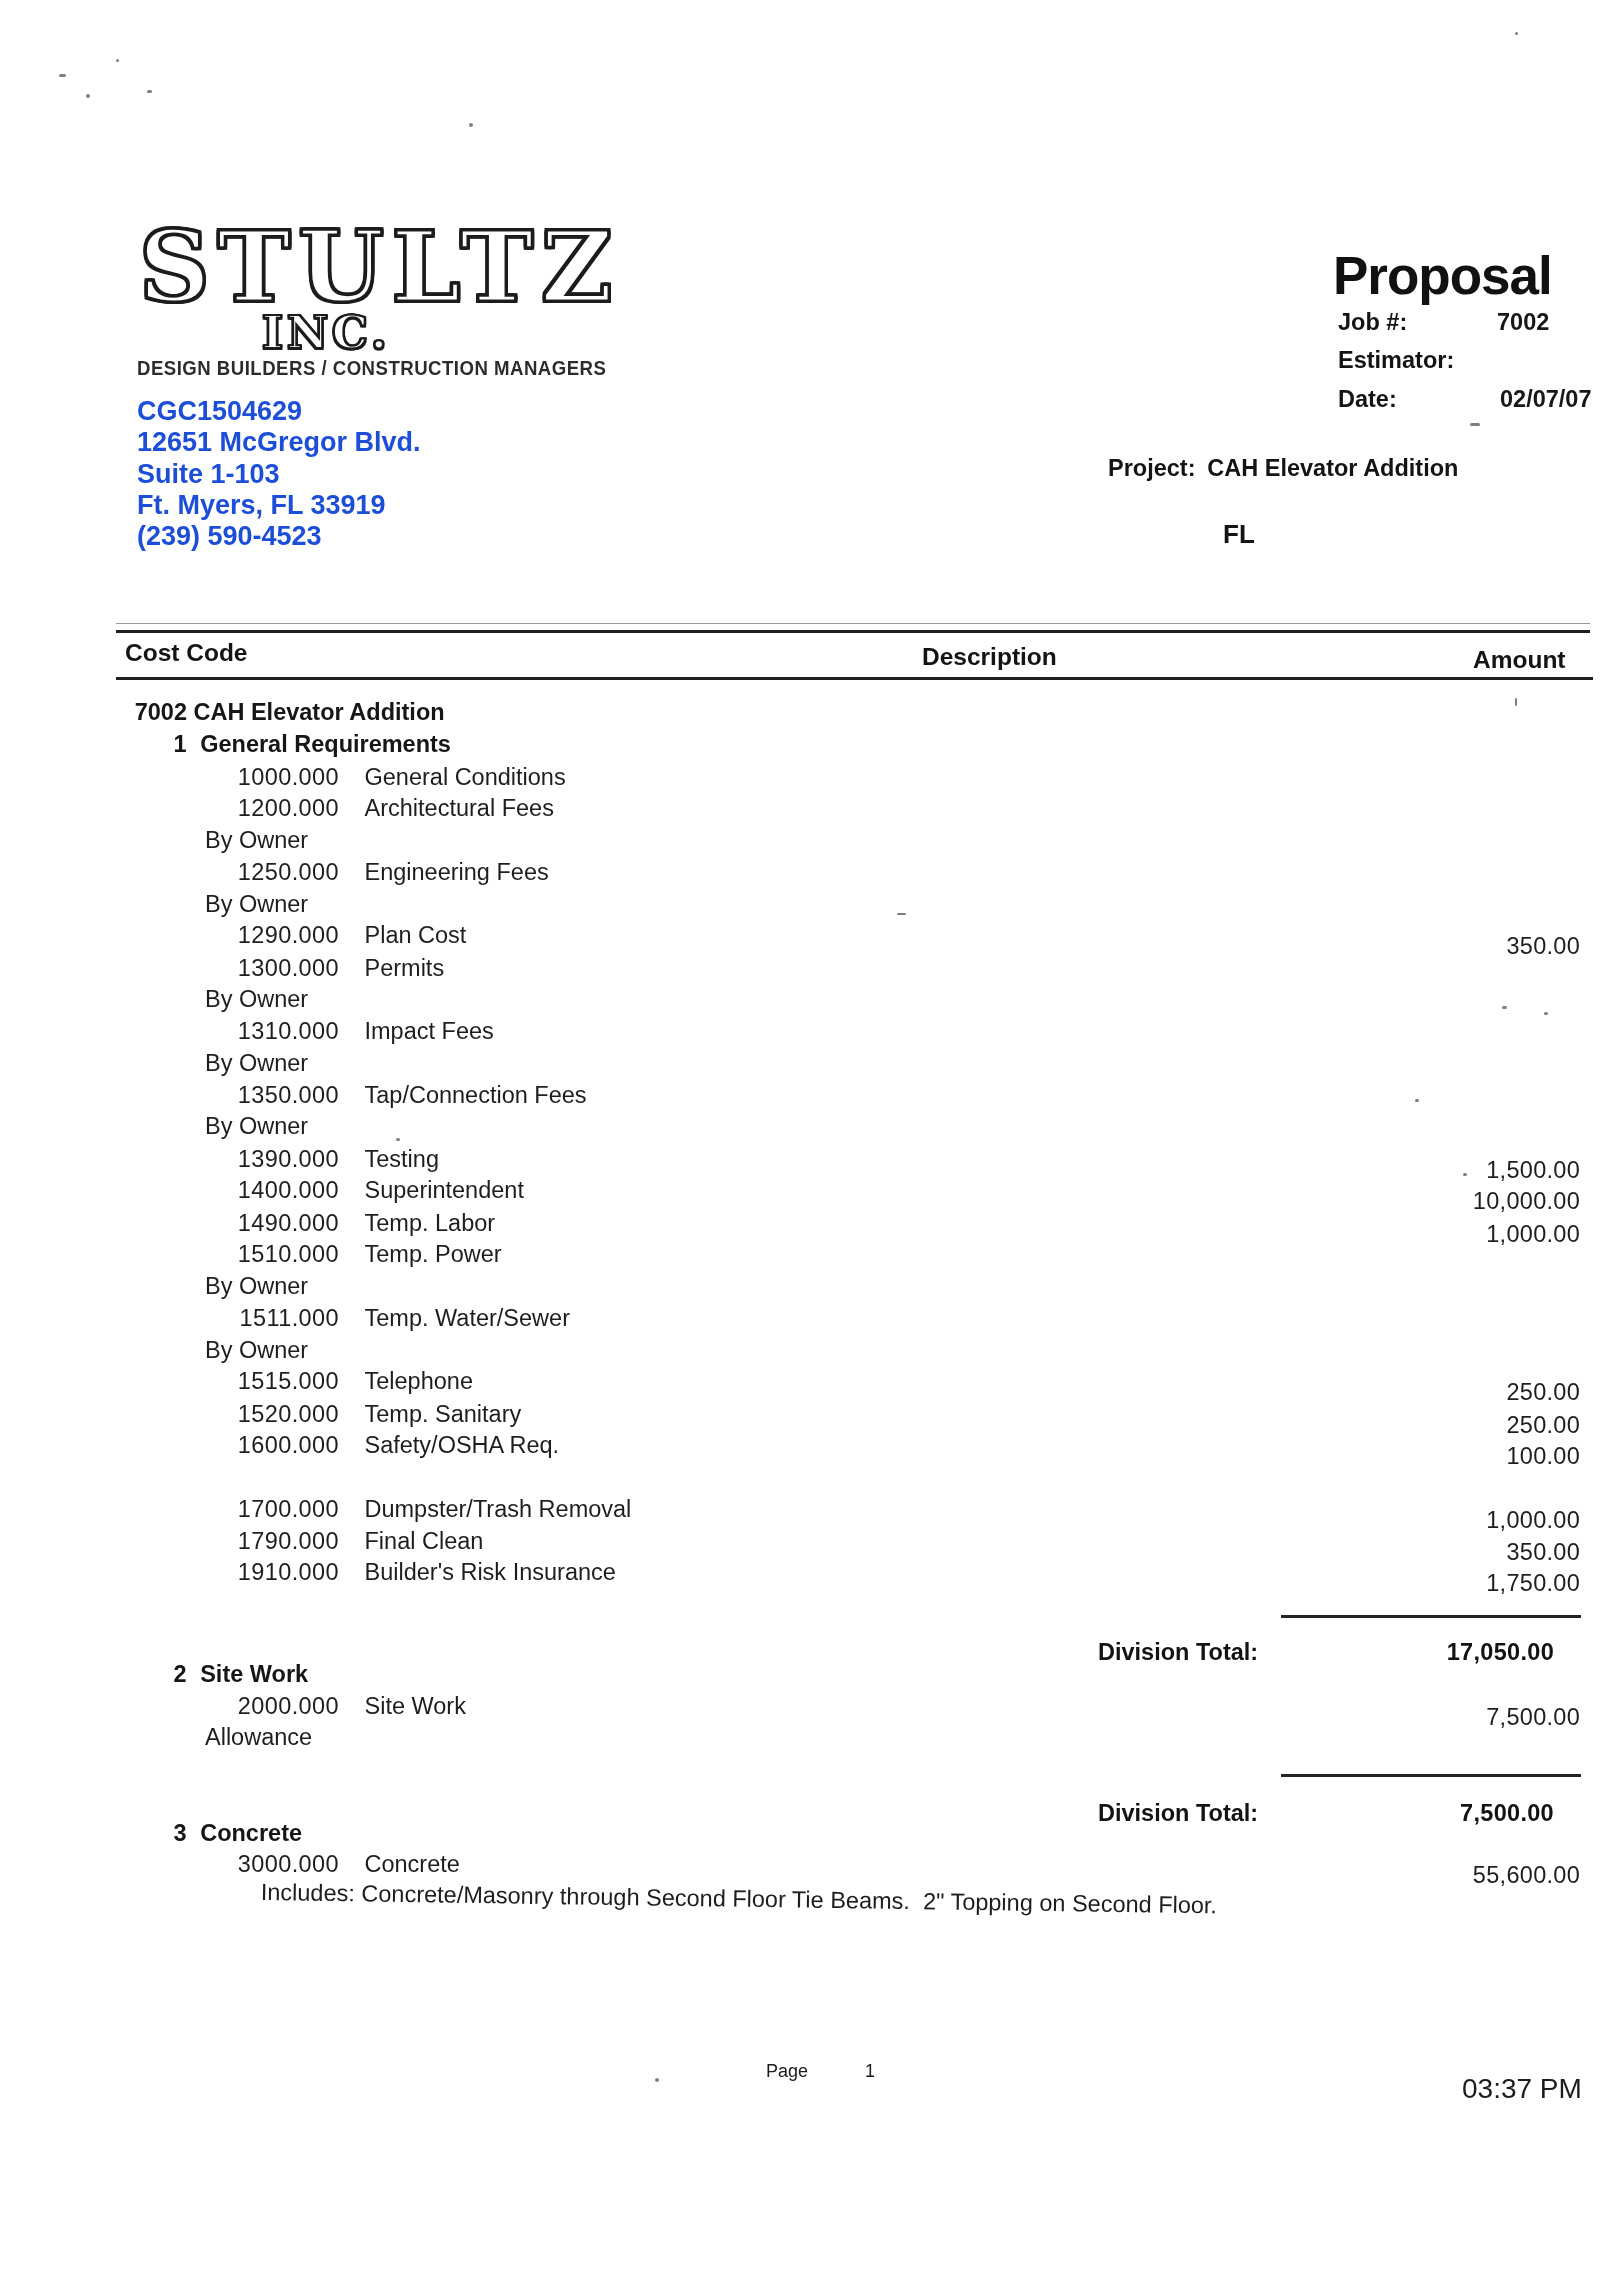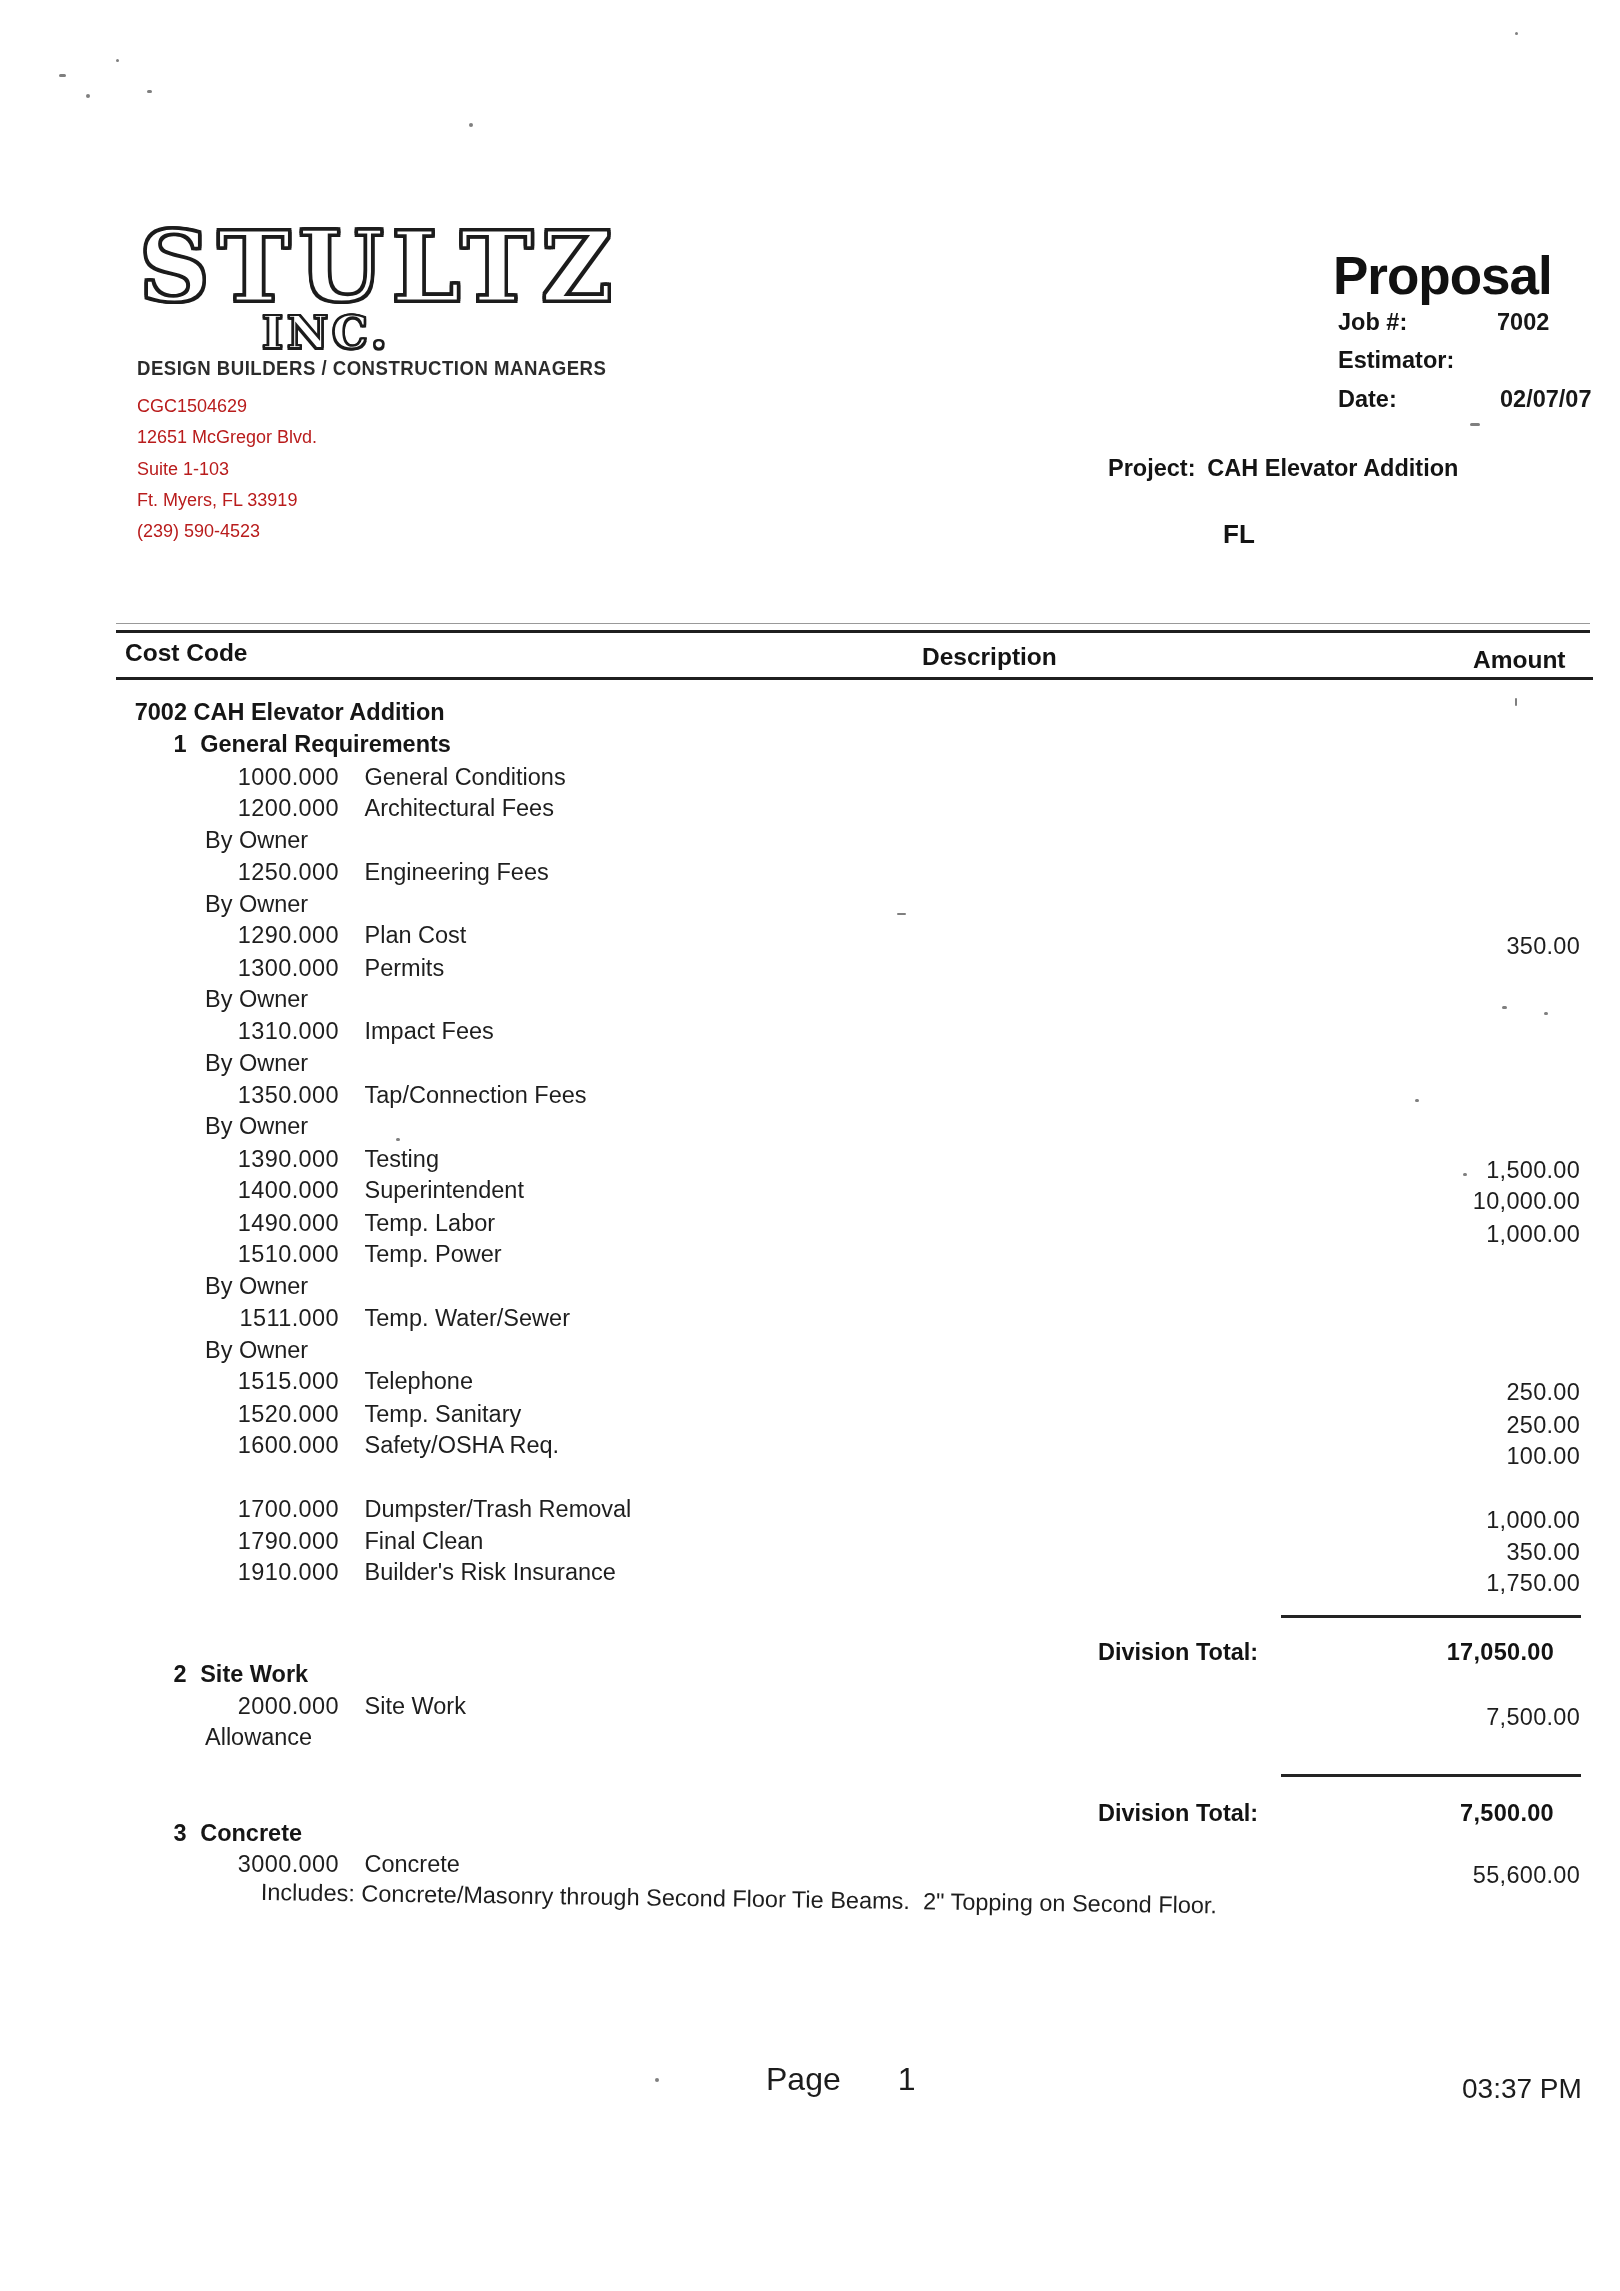--- a/index.html
+++ b/index.html
@@ -16,21 +16,21 @@
   .logo-inc{position:absolute;left:262px;top:310px;
     font-family:"DejaVu Serif","Liberation Serif",serif;font-weight:700;
     font-size:45px;line-height:1;letter-spacing:3.9px;color:#fff;
     -webkit-text-stroke:2px #1c1c1c;
     text-shadow:-1.5px 0 #1c1c1c,1.5px 0 #1c1c1c,0 -1.5px #1c1c1c,0 1.5px #1c1c1c,
                 -1.5px -1.5px #1c1c1c,1.5px -1.5px #1c1c1c,-1.5px 1.5px #1c1c1c,1.5px 1.5px #1c1c1c;}
   .logo-tagline{position:absolute;left:137px;top:357px;font-size:19.6px;font-weight:700;
     letter-spacing:0.5px;transform:scaleX(.95);transform-origin:left top;color:#1a1a1a;opacity:.92;}
 
   
-  .company-line{position:absolute;left:137px;font-size:18px;font-weight:400;color:#b91c1c;white-space:nowrap;}
+  .company-line{position:absolute;left:137px;font-size:27px;font-weight:700;color:#1d4ed8;white-space:nowrap;}
 
   
   .proposal-title{position:absolute;left:1333px;top:245px;font-size:53px;font-weight:700;
     letter-spacing:-1px;color:#111;}
   .hdr-label{position:absolute;left:1338px;font-size:23.5px;font-weight:700;color:#141414;white-space:nowrap;}
   .hdr-value{position:absolute;font-size:23.5px;font-weight:700;color:#181818;white-space:nowrap;}
   .project-line{position:absolute;left:1108px;top:455px;font-size:23.5px;font-weight:700;color:#141414;white-space:nowrap;}
   .project-line .val{margin-left:11.8px;}
   .state-line{position:absolute;left:1223px;top:519px;font-size:26px;font-weight:700;color:#141414;}
 
@@ -51,21 +51,21 @@
   .row.item .desc{margin-left:25.5px;}
   .row.note .label{margin-left:87px;}
   .row.includes .label{display:inline-block;margin-left:143px;white-space:pre;
      transform:rotate(.8deg);transform-origin:left top;}
   .row.rule{height:2.9px;}
   .row.rule .line{position:absolute;left:1163px;top:0;width:300px;height:2.9px;background:#232323;}
   .row.division .label{position:absolute;left:980px;font-weight:700;color:#131313;}
   .row.division .amount{position:absolute;right:32px;top:0;font-weight:700;color:#131313;}
 
   
-  .footer-page{position:absolute;left:766px;top:2061px;font-size:32px;color:#1c1c1c;}
+  .footer-page{position:absolute;left:766px;top:2061px;font-size:18px;color:#1c1c1c;}
   .footer-page .num{margin-left:57px;}
   .footer-time{position:absolute;left:1462px;top:2073px;font-size:28px;color:#1c1c1c;}
 
   
   .speck{position:absolute;background:#3a3a3a;opacity:.65;border-radius:2px;}
 </style>
 </head>
 <body>
 
 <div class="page">

